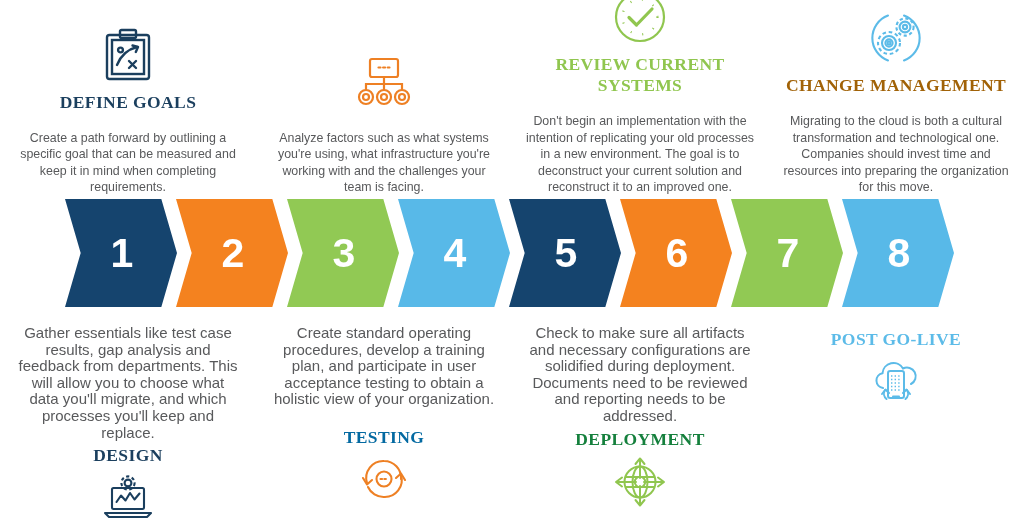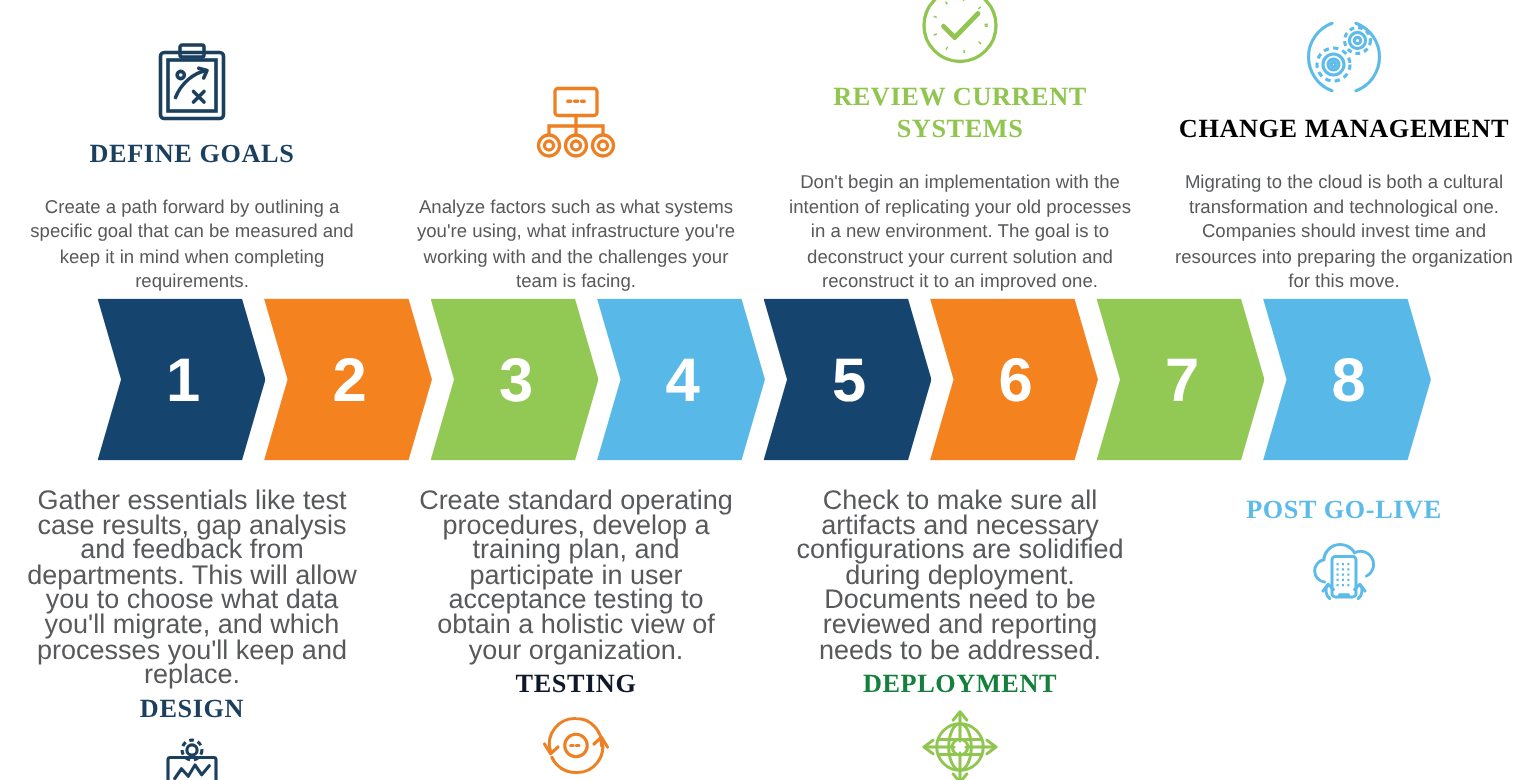--- a/index.html
+++ b/index.html
@@ -48,21 +48,21 @@
     font-weight: bold;
     font-size: 17.5px;
     letter-spacing: 0.4px;
     line-height: 21px;
     text-align: center;
     margin-top: 6px;
   }
   .step-title.navy  { color: #1b3f5e; }
   .step-title.orange{ color: #ee8024; }
   .step-title.green { color: #90c64f; }
-  .step-title.blue  { color: #000000; }
+  .step-title.blue  { color: #a16207; }
 
   .step-body {
     font-size: 12.4px;
     line-height: 16.6px;
     text-align: center;
     color: #58595b;
     margin-top: 17px;
     max-width: 232px;
   }
 
@@ -102,37 +102,37 @@
 
   
   #band-lead  { width: 66px; height: 108px; }
   #band-trail { flex: 1; height: 108px; }
 
   
   #bottom-row { top: 325px; height: 195px; align-items: flex-start; }
   #bottom-row .col { padding: 0 16px; }
 
   .bot-body {
-    font-size: 18px;
+    font-size: 15px;
     line-height: 16.6px;
     text-align: center;
     color: #58595b;
     max-width: 222px;
     min-height: 98px;
   }
   .bot-title {
     font-family: "Liberation Serif", serif;
     font-weight: bold;
     font-size: 17.5px;
     letter-spacing: 0.4px;
     text-align: center;
     margin-top: 4px;
   }
   .bot-title.navy  { color: #1b3f5e; text-align: right; }
-  .bot-title.orange{ color: #0f172a; }
+  .bot-title.orange{ color: #0369a1; }
   .bot-title.green { color: #15803d; }
   .bot-title.blue  { color: #5cbbe8; }
 
   .bot-icon {
     margin-top: 7px;
     height: 46px;
     display: flex;
     align-items: flex-start;
     justify-content: center;
   }

